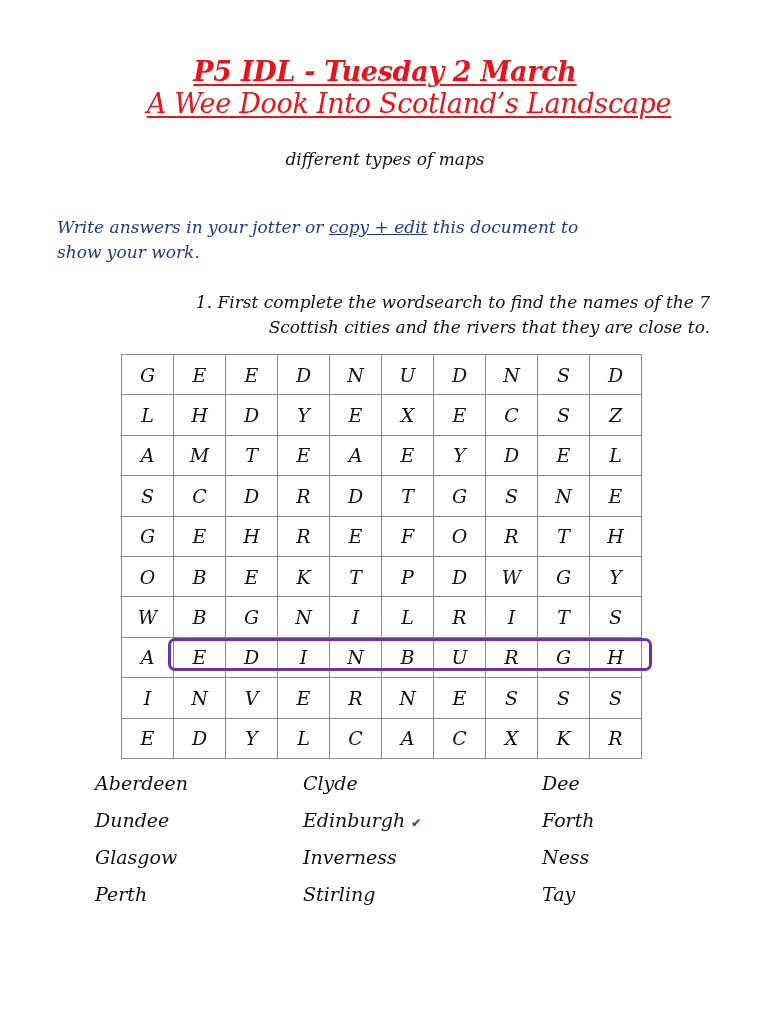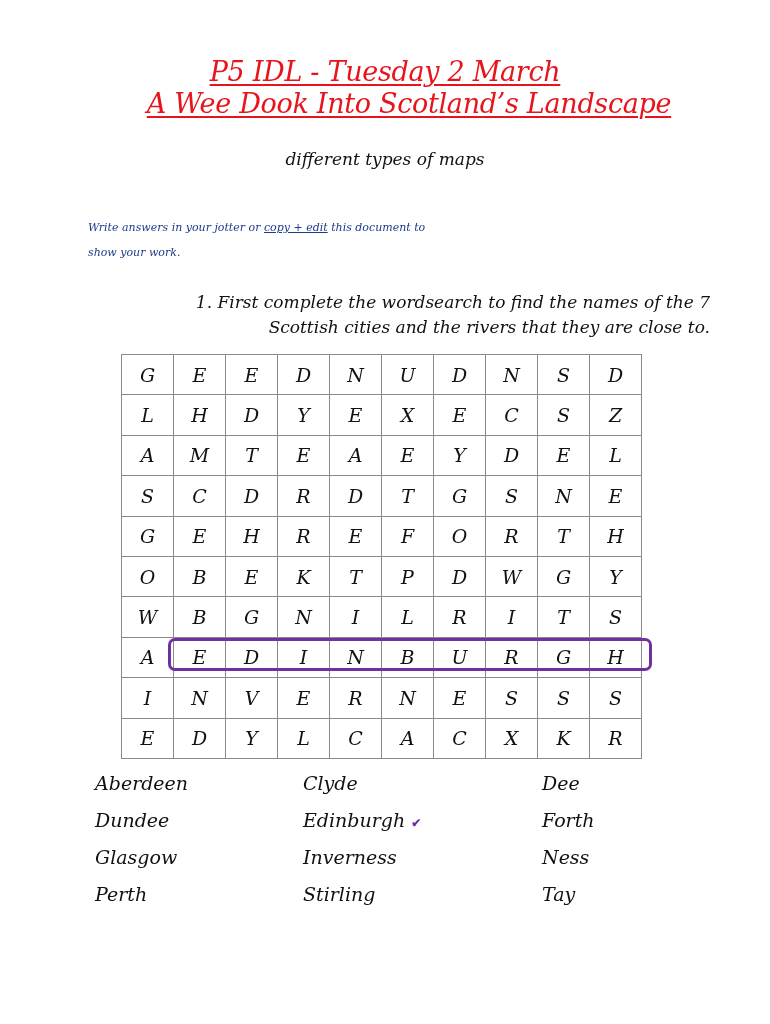--- a/index.html
+++ b/index.html
@@ -1,26 +1,26 @@
 <!DOCTYPE html>
 <html><head>
 <meta charset="utf-8">
 <style>
   html, body { margin:0; padding:0; background:#ffffff; }
   body { width:770px; height:1024px; position:relative; overflow:hidden;
          font-family:"DejaVu Serif", serif; font-style:italic; color:#1a1a1a; }
   .title { position:absolute; left:0; width:770px; text-align:center;
            color:#e8141c; font-size:27px; text-decoration:underline;
            text-decoration-thickness:1.5px; text-underline-offset:3px; letter-spacing:-0.3px; }
-  #t1 { top:56px; }
+  #t1 { top:56px;font-weight:bold; }
   #t2 { top:88px;padding-left:24px; }
   .li { position:absolute; left:0; width:770px; text-align:center;
         font-size:17px; color:#111; line-height:25px; top:147px; }
   .instr { position:absolute; left:57px; width:640px; top:215px;
-           font-size:11px; color:#1f3a8a; line-height:25px;margin-left:31px; }
+           font-size:17px; color:#1f3a8a; line-height:25px; }
   .instr .ul { text-decoration:underline; }
   .q1 { position:absolute; left:60px; width:650px; top:290px;
         font-size:17px; color:#111; line-height:25px; text-align:right; }
   .grid { position:absolute; left:121px; top:354px; border-collapse:collapse; }
   .grid td { width:51px; height:39.4px; border:1.2px solid #8a8a8a; text-align:center;
              vertical-align:middle; font-size:19px; color:#111; padding:0; }
   .hl { position:absolute; left:168px; top:638px; width:484px; height:33px;
         border:3px solid #7030a0; border-radius:7px; box-sizing:border-box; }
   .words { position:absolute; top:772px; left:0; width:770px; }
   .wcol { position:absolute; top:0; }

